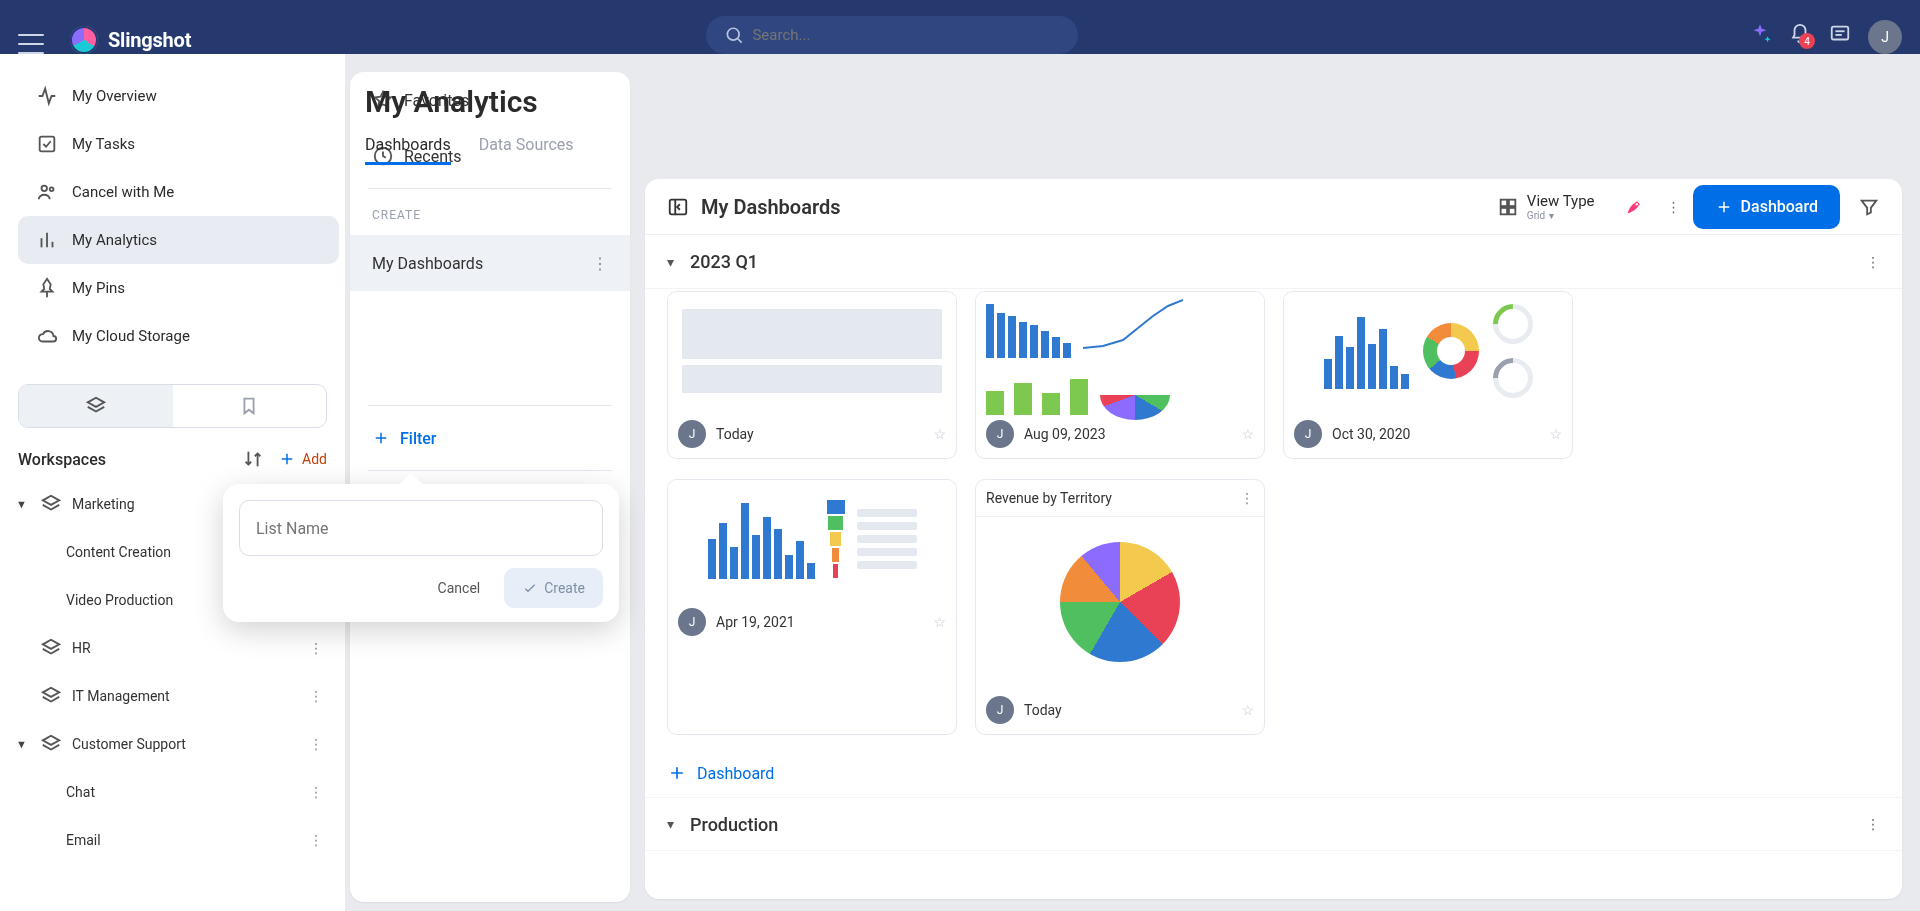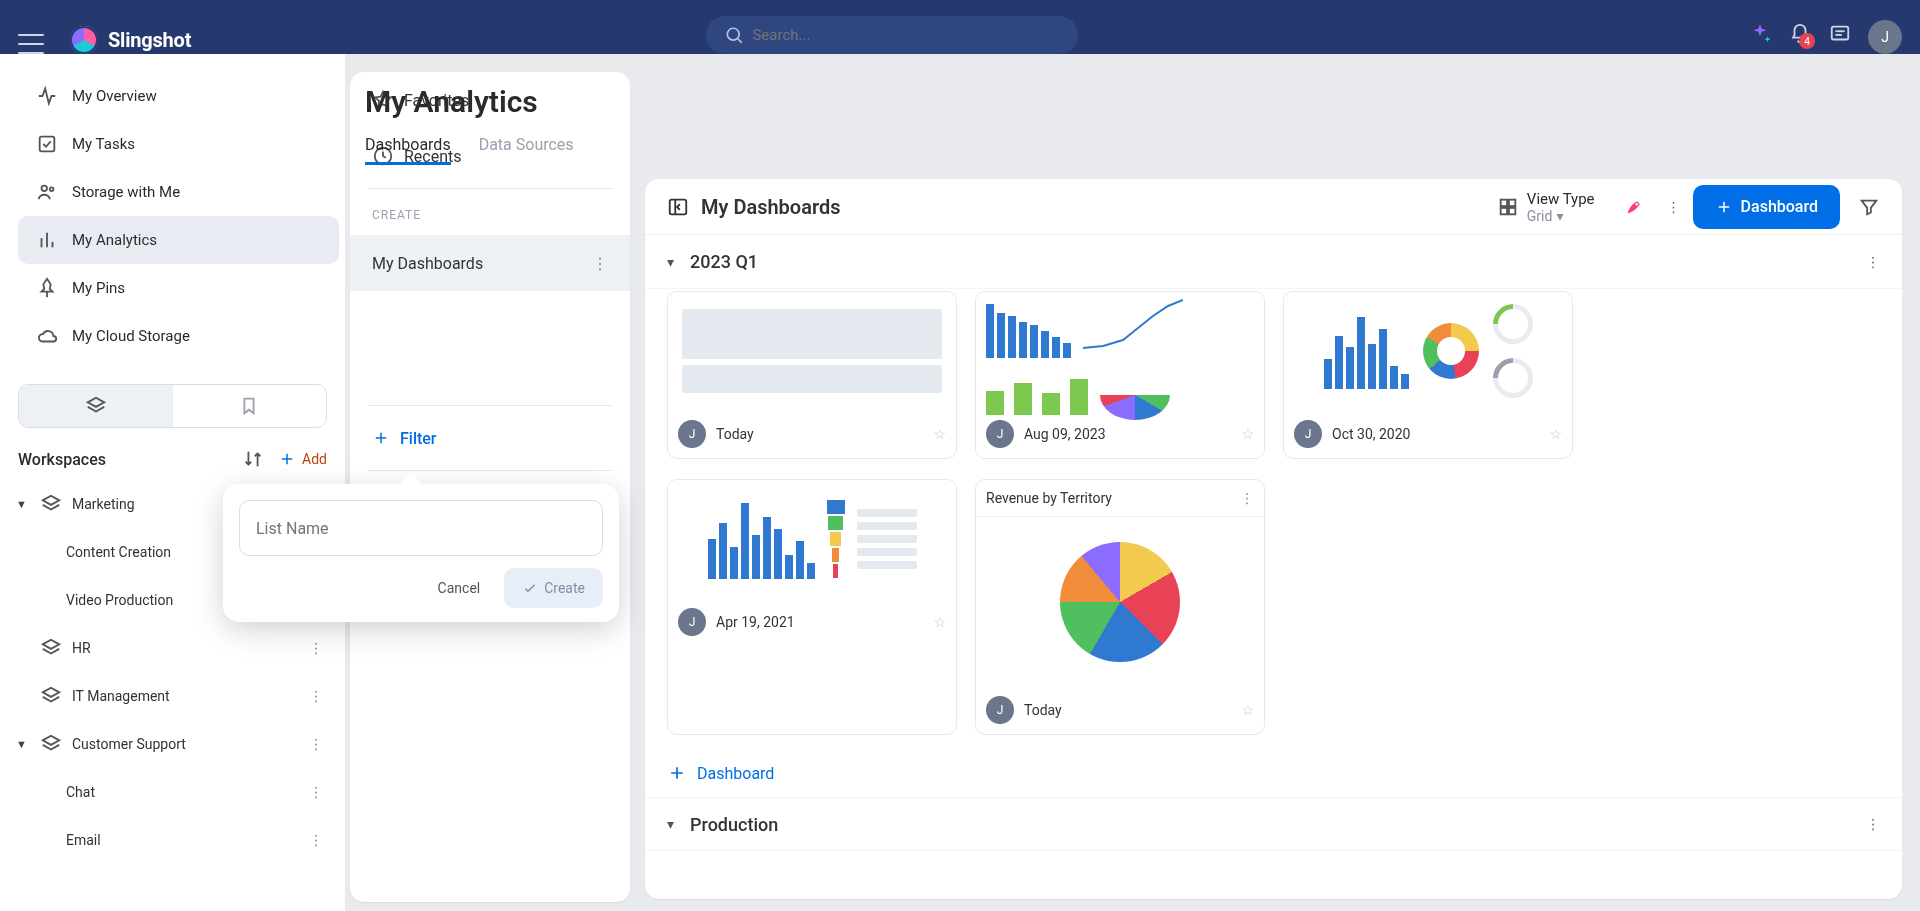--- a/index.html
+++ b/index.html
@@ -53,21 +53,21 @@
   .tabs { display:flex; gap:28px; border-bottom:0; margin-bottom:14px;}
   .tab { padding:8px 0; font-size:16px; color:#9aa0ad; cursor:pointer; }
   .tab.active { color:#2b2b2b; border-bottom:3px solid #006ee6; }
   .panel { background:#fff; border-radius:14px; box-shadow:0 1px 2px rgba(0,0,0,0.06); position:relative; }
 
   .panel-head { display:flex; align-items:center; height:56px; padding:0 22px; border-bottom:1px solid #eceff4; }
   .panel-head .title { font-size:20px; font-weight:600; margin-left:12px; }
   .panel-head .sp { flex:1; }
   .view-type { display:flex; align-items:center; gap:8px; margin-right:18px; cursor:pointer; }
   .vt-lbl { font-size:15px; color:#2b2b2b; }
-  .vt-sub { font-size:14px; color:#8b90a0; display:flex; align-items:center; gap:4px; }
+  .vt-sub { font-size:10px; color:#8b90a0; display:flex; align-items:center; gap:4px; }
   .rocket { color:#ff3b77; margin:0 10px; }
   .btn-primary { height:44px; padding:0 22px; background:#006ee6; color:#fff; border:none; border-radius:10px; font-size:16px; font-weight:500; display:flex; align-items:center; gap:8px; cursor:pointer; }
 
   .section-row { display:flex; align-items:center; height:54px; padding:0 22px; border-bottom:1px solid #f2f4f8;}
   .section-row .chev { color:#555; margin-right:16px; cursor:pointer; }
   .section-row .sname { font-size:18px; font-weight:500; }
   .section-row .sp { flex:1; }
 
   .cards { display:flex; gap:18px; padding:0 22px 14px 22px; flex-wrap:wrap; }
   .card { width:290px; border:1px solid #e5e8ee; border-radius:10px; overflow:hidden; background:#fff; margin-top:2px;}
@@ -175,21 +175,21 @@
       <span>My Tasks</span>
     </div>
     <div class="nav-item">
       <span class="nav-icn">
           <svg class="ico" viewBox="0 0 24 24" fill="none" stroke="currentColor" stroke-width="2">
             <circle cx="9" cy="8" r="3"></circle>
             <path d="M3 20c0-3 3-5 6-5s6 2 6 5"></path>
             <circle cx="17" cy="9" r="2"></circle>
           </svg>
         </span>
-      <span>Storage with Me</span>
+      <span>Cancel with Me</span>
     </div>
     <div class="nav-item active">
       <span class="nav-icn">
           <svg class="ico" viewBox="0 0 24 24" fill="none" stroke="currentColor" stroke-width="2">
             <line x1="6" y1="20" x2="6" y2="10"></line>
             <line x1="12" y1="20" x2="12" y2="4"></line>
             <line x1="18" y1="20" x2="18" y2="14"></line>
           </svg>
         </span>
       <span>My Analytics</span>

